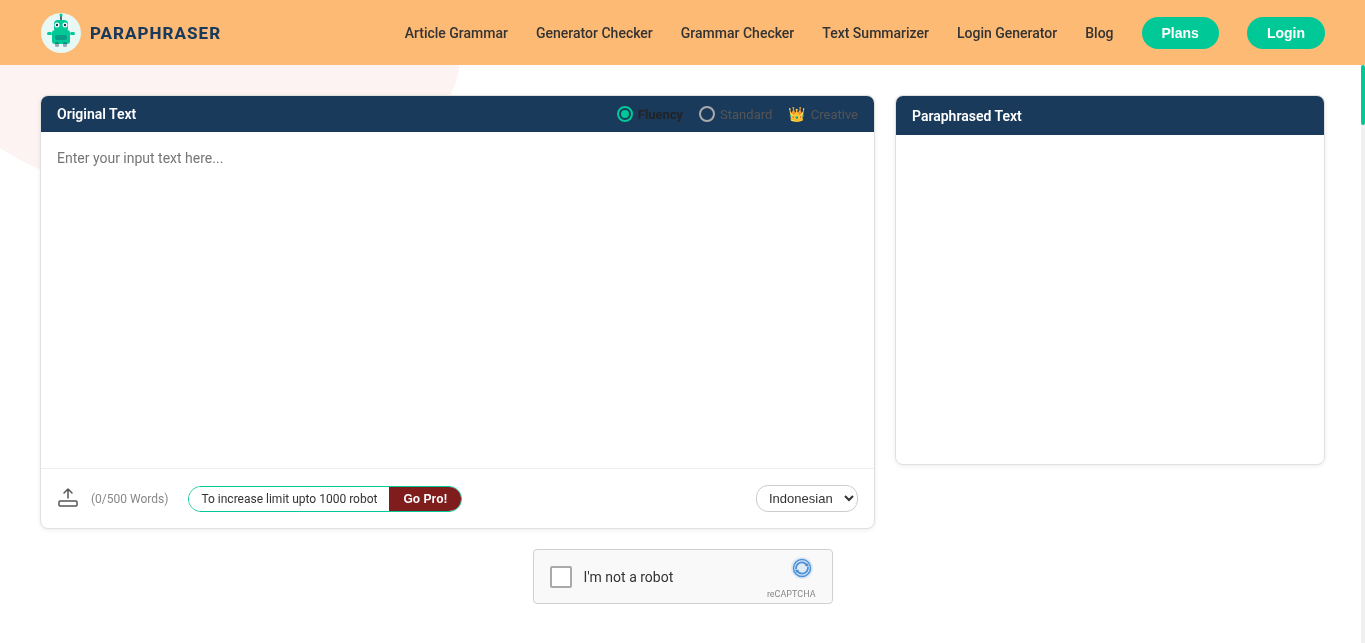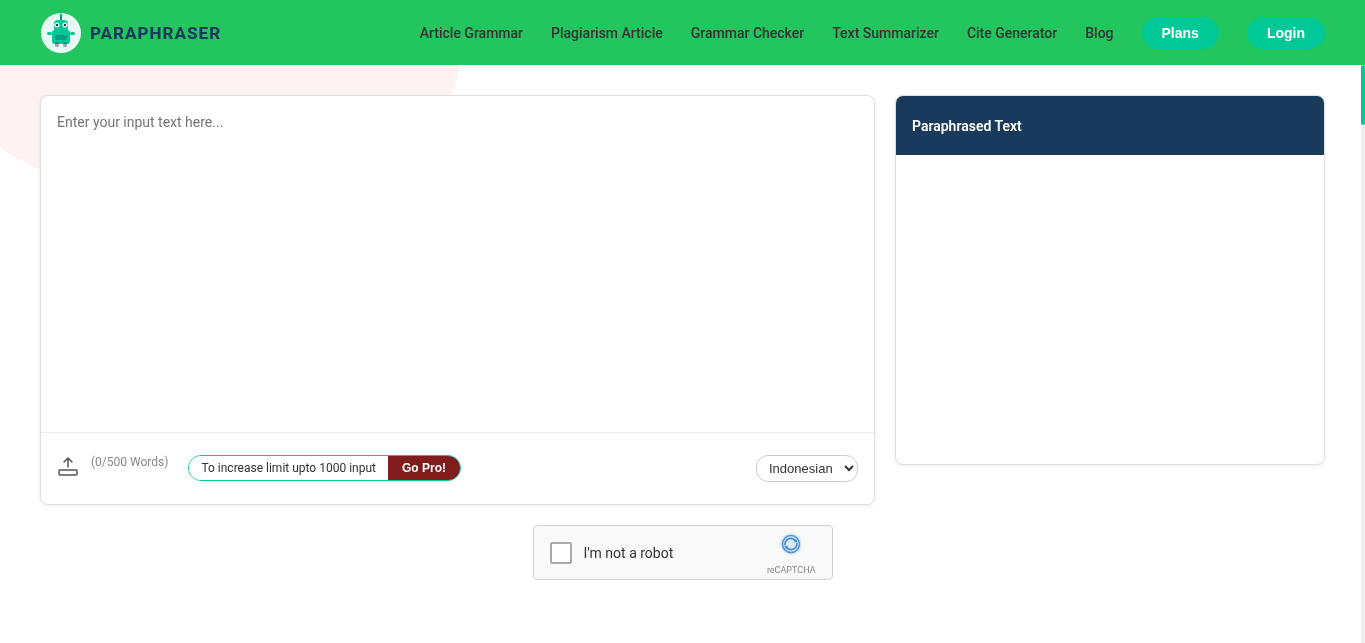--- a/index.html
+++ b/index.html
@@ -9,21 +9,21 @@
       min-height: 643px;
       overflow-x: hidden;
     }
 
     
     .header {
       display: flex;
       align-items: center;
       padding: 0 40px;
       height: 65px;
-      background: #22c55e;
+      background: #fdba74;
       border-bottom: none;
       position: relative;
       z-index: 10;
     }
     .logo-area {
       display: flex;
       align-items: center;
       gap: 8px;
       text-decoration: none;
     }
@@ -178,22 +178,22 @@
       outline: none;
       font-size: 14px;
       color: #999;
       resize: none;
       font-family: inherit;
       line-height: 1.5;
     }
 
     .panel-footer {
       display: flex;
-      align-items: flex-start;
-      padding: 22px 16px;
+      align-items: center;
+      padding: 16px 16px;
       border-top: 1px solid #eee;
       gap: 12px;
     }
     .word-count {
       font-size: 12px;
       color: #888;
     }
     .upgrade-btn-wrapper {
       display: flex;
       align-items: center;
@@ -233,21 +233,21 @@
       width: 430px;
       background: #fff;
       border: 1px solid #e0e0e0;
       border-radius: 8px;
       overflow: hidden;
       box-shadow: 0 1px 4px rgba(0,0,0,0.08);
       min-height: 370px;
     }
     .panel-header-right {
       background: #1a3a5c;
-      padding: 20px 16px;
+      padding: 10px 16px;
     }
 
     
     .recaptcha-area {
       display: flex;
       justify-content: center;
       margin-top: 20px;
     }
     .recaptcha-box {
       background: #f9f9f9;
@@ -269,21 +269,21 @@
       flex-shrink: 0;
     }
     .recaptcha-label {
       font-size: 14px;
       color: #333;
       flex: 1;
     }
     .recaptcha-logo {
       display: flex;
       flex-direction: column;
-      align-items: center;
+      align-items: flex-end;
       gap: 2px;
     }
     .recaptcha-icon {
       font-size: 22px;
     }
     .recaptcha-brand {
       font-size: 9px;
       color: #888;
     }
 
@@ -334,50 +334,72 @@
       <rect x="30" y="20" width="5" height="3" rx="1.5" fill="#00c896"></rect>
 
       <rect x="15" y="30" width="4" height="5" rx="1.5" fill="#1a3a5c" opacity="0.4"></rect>
       <rect x="23" y="30" width="4" height="5" rx="1.5" fill="#1a3a5c" opacity="0.4"></rect>
     </svg>
     <span class="logo-text">PARAPHRASER</span>
   </a>
 
   <nav>
     <a class="nav-link" href="#">Article Grammar</a>
-    <a class="nav-link" href="#">Plagiarism Article</a>
+    <a class="nav-link" href="#">Generator Checker</a>
     <a class="nav-link" href="#">Grammar Checker</a>
     <a class="nav-link" href="#">Text Summarizer</a>
-    <a class="nav-link" href="#">Cite Generator</a>
+    <a class="nav-link" href="#">Login Generator</a>
     <a class="nav-link" href="#">Blog</a>
     <button class="btn-plans">Plans</button>
     <button class="btn-login">Login</button>
   </nav>
 </header>
 
 <div class="main-content">
   <div class="editor-wrapper">
 
     <div class="left-panel">
+      <div class="panel-header-left">
+        <span class="panel-title">Original Text</span>
+        <div class="mode-selector">
+
+          <div class="mode-option active">
+            <div class="radio-filled">
+              <div class="dot"></div>
+            </div>
+            <span class="mode-label">Fluency</span>
+          </div>
+
+          <div class="mode-option">
+            <div class="radio-empty"></div>
+            <span class="mode-label">Standard</span>
+          </div>
+
+          <div class="mode-option">
+            <span class="crown-icon">👑</span>
+            <span class="mode-label">Creative</span>
+          </div>
+        </div>
+      </div>
 
       <div class="text-area-container">
         <textarea class="text-input" placeholder="Enter your input text here..." style=""></textarea>
       </div>
 
       <div class="panel-footer">
 
         <div style="cursor:pointer;">
           <svg width="22" height="22" viewBox="0 0 22 22" fill="none" xmlns="http://www.w3.org/2000/svg">
             <rect x="2" y="15" width="18" height="5" rx="1" fill="none" stroke="#555" stroke-width="1.5"></rect>
             <path d="M11 12V3M11 3L7 7M11 3L15 7" stroke="#555" stroke-width="1.5" stroke-linecap="round" stroke-linejoin="round"></path>
           </svg>
         </div>
         <span class="word-count">(0/500 Words)</span>
         <div class="upgrade-btn-wrapper">
-          <span class="upgrade-text">To increase limit upto 1000 input</span>
+          <span class="upgrade-text">To increase limit upto 1000 robot</span>
           <button class="go-pro-btn">Go Pro!</button>
         </div>
         <select class="language-select">
           <option>Indonesian</option>
           <option>English</option>
           <option>Spanish</option>
           <option>French</option>
         </select>
       </div>
     </div>

